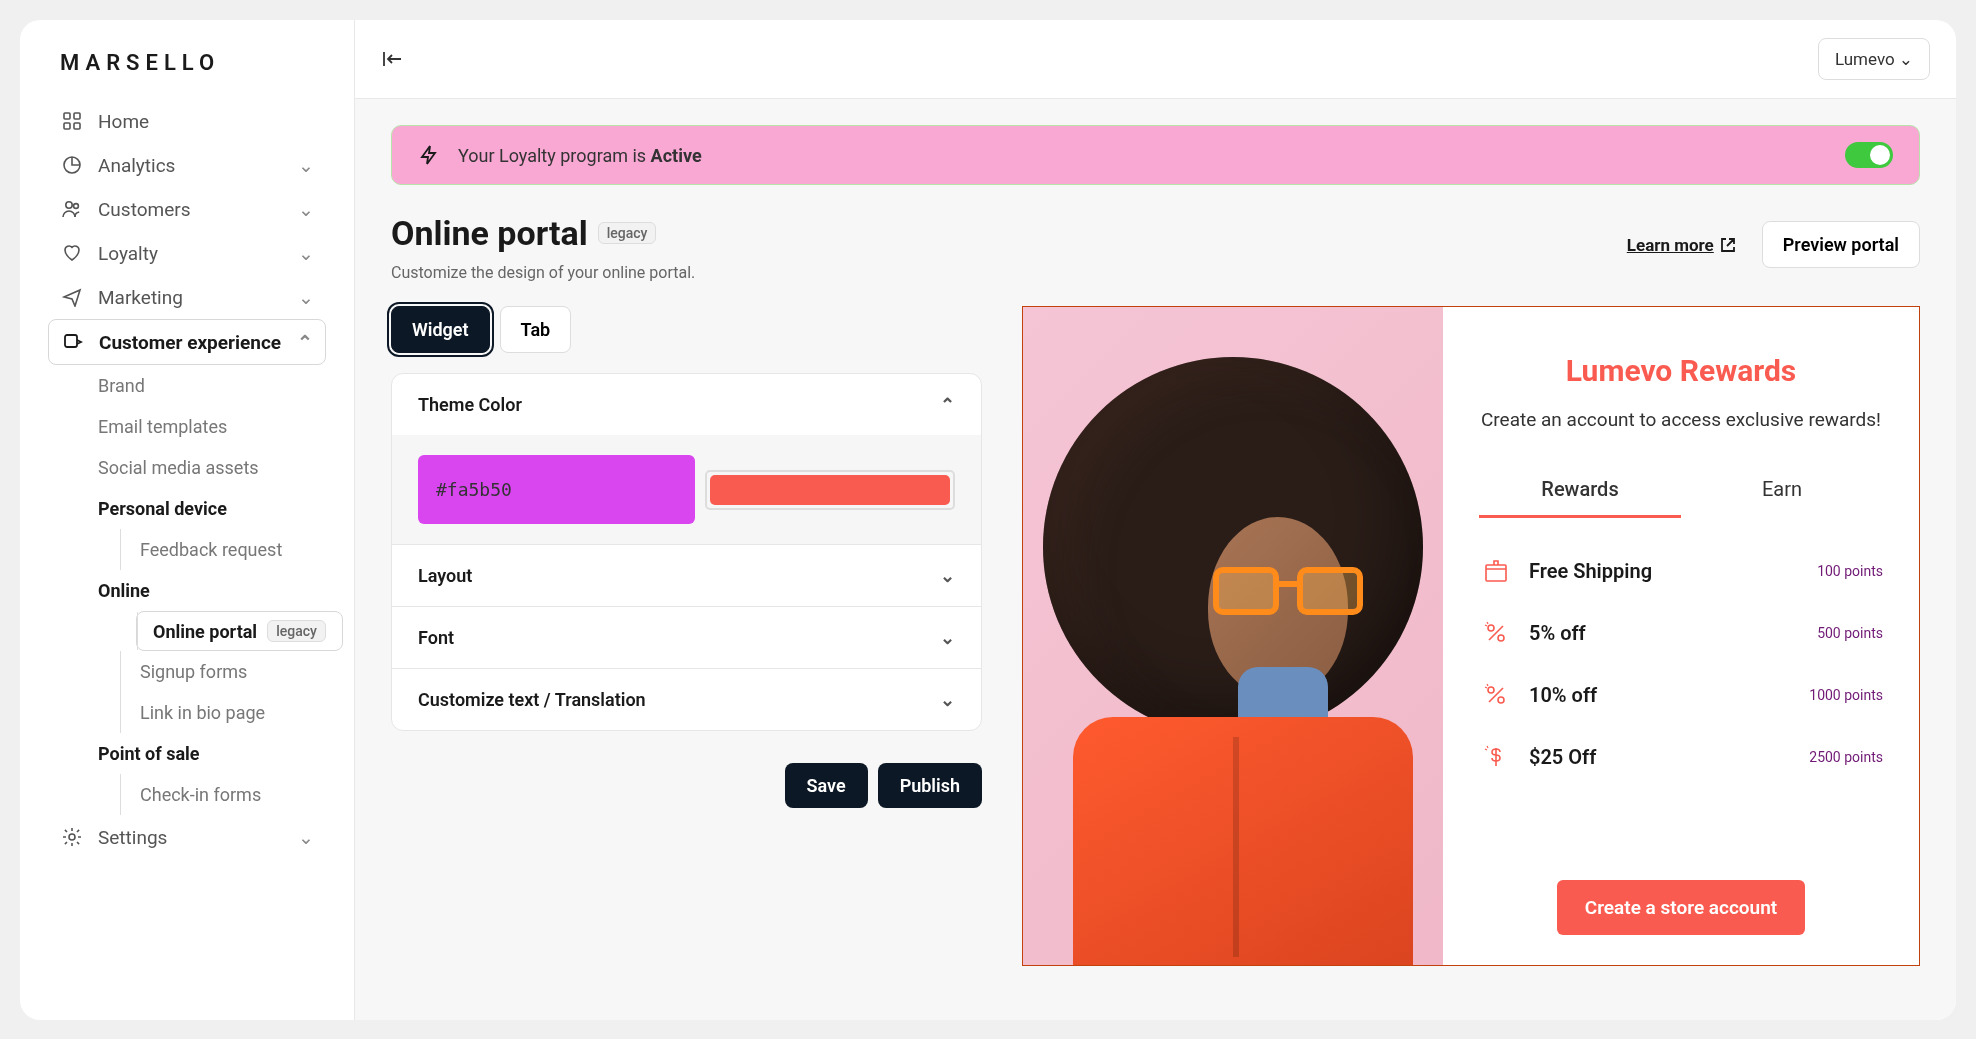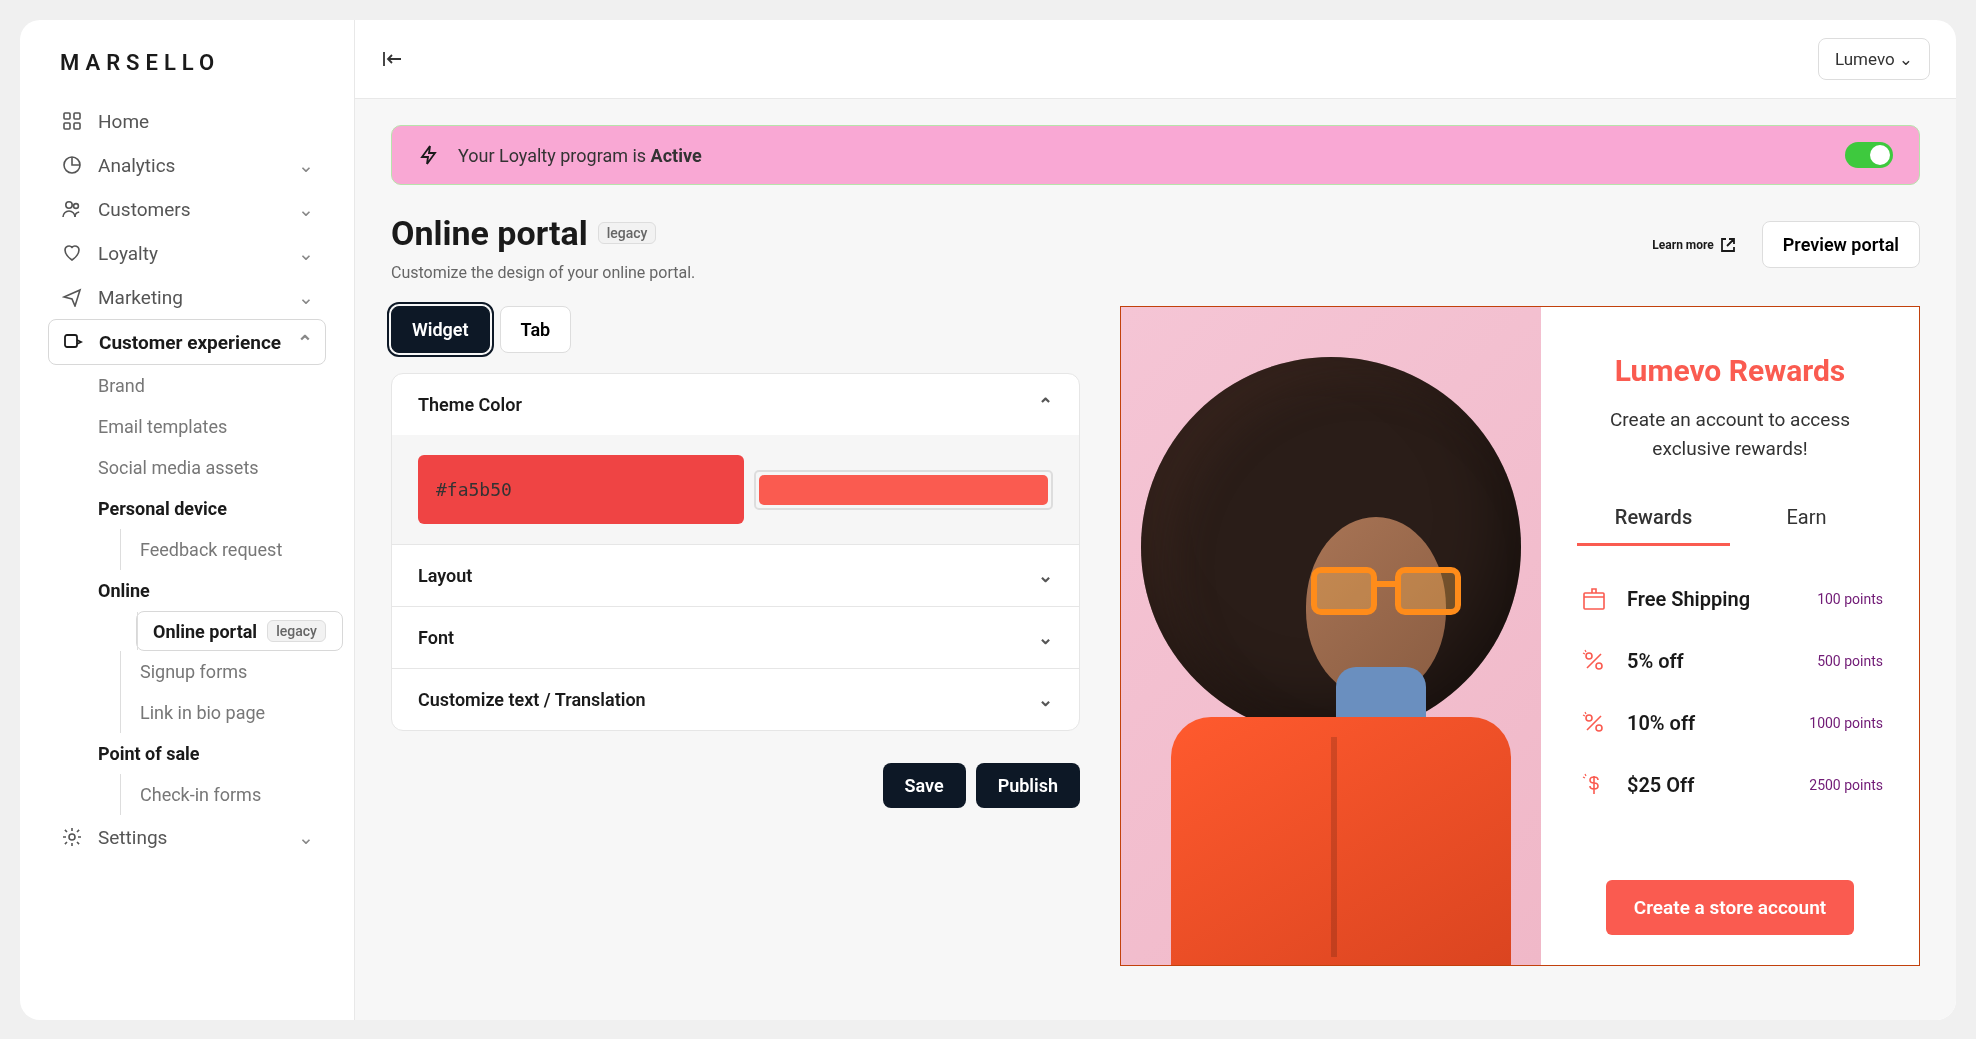--- a/index.html
+++ b/index.html
@@ -27,34 +27,34 @@
 .banner { background: #f9a8d4; border: 1px solid #b7e3ab; border-radius: 10px; padding: 16px 26px; display: flex; align-items: center; margin-bottom: 28px; }
 .banner .bolt { margin-right: 18px; }
 .banner-text { font-size: 18px; color: #333; }
 .banner-text strong { font-weight: 700; }
 .toggle { margin-left: auto; width: 48px; height: 26px; background: #3ec93e; border-radius: 13px; position: relative; cursor: pointer; }
 .toggle::after { content: ""; position: absolute; right: 3px; top: 3px; width: 20px; height: 20px; background: #fff; border-radius: 50%; }
 .page-header { display: flex; align-items: flex-start; margin-bottom: 24px; }
 .page-title-wrap h1 { font-size: 34px; font-weight: 700; color: #1a1a1a; display: inline-flex; align-items: center; }
 .page-title-wrap p { color: #666; font-size: 16px; margin-top: 10px; }
 .header-actions { margin-left: auto; display: flex; align-items: center; gap: 26px; margin-top: 8px; }
-.learn-more { font-weight: 700; color: #1a1a1a; display: inline-flex; align-items: center; cursor: pointer; font-size: 12px; gap: 6px; }
+.learn-more { font-weight: 700; color: #1a1a1a; text-decoration: underline; display: inline-flex; align-items: center; cursor: pointer; font-size: 17px; gap: 6px; }
 .preview-btn { border: 1px solid #ddd; background: #fff; border-radius: 8px; padding: 12px 20px; font-size: 18px; font-weight: 600; cursor: pointer; }
 .body-row { display: flex; gap: 40px; align-items: flex-start; }
-.left-col { width: 689px; }
+.left-col { width: 591px; }
 .tabs-pill { display: flex; gap: 10px; margin-bottom: 20px; }
 .pill { border: 1px solid #ddd; border-radius: 8px; padding: 12px 20px; font-size: 18px; font-weight: 600; background: #fff; cursor: pointer; }
 .pill.active { background: #0d1826; color: #fff; border-color: #0d1826; outline: 2px solid #0d1826; outline-offset: 2px; }
 .card { background: #fff; border: 1px solid #e6e6e6; border-radius: 12px; overflow: hidden; margin-bottom: 32px; }
 .acc-sec { border-top: 1px solid #e6e6e6; }
 .acc-sec:first-child { border-top: none; }
 .acc-head { display: flex; align-items: center; padding: 20px 26px; cursor: pointer; font-size: 18px; font-weight: 600; color: #1a1a1a; }
 .acc-head .chev { margin-left: auto; color: #555; }
 .acc-body { background: #f6f6f6; padding: 20px 26px; display: flex; gap: 10px; align-items: center; }
-.color-input { flex: 1; background: #ef4444; border-radius: 6px; padding: 24px 18px; font-size: 18px; color: #333; font-family: monospace; }
+.color-input { flex: 1; background: #d946ef; border-radius: 6px; padding: 24px 18px; font-size: 18px; color: #333; font-family: monospace; }
 .swatch { flex: 1; height: 30px; border-radius: 5px; border: 1px solid #c99; }
 .btn-row { display: flex; gap: 10px; justify-content: flex-end; }
 .btn { background: #0d1826; color: #fff; border-radius: 8px; padding: 12px 22px; font-size: 18px; font-weight: 600; cursor: pointer; border: none; }
 .preview-panel { flex: 1; background: #fff; border: 1px solid #c2410c; border-radius: 0; display: flex; overflow: hidden; min-height: 660px; }
 .preview-img { width: 420px; background: linear-gradient(135deg, #f5c5d5 0%, #f0b8c8 100%); position: relative; overflow: hidden; }
 .preview-content { flex: 1; padding: 46px 36px 30px; display: flex; flex-direction: column; }
 .pv-title { font-size: 30px; font-weight: 700; text-align: center; color: #fa5b50; margin-bottom: 18px; }
 .pv-sub { text-align: center; color: #333; font-size: 19px; line-height: 1.5; margin-bottom: 28px; }
 .pv-tabs { display: flex; }
 .pv-tab { flex: 1; text-align: center; padding: 14px 0; font-size: 20px; color: #333; border-bottom: 3px solid transparent; cursor: pointer; }

